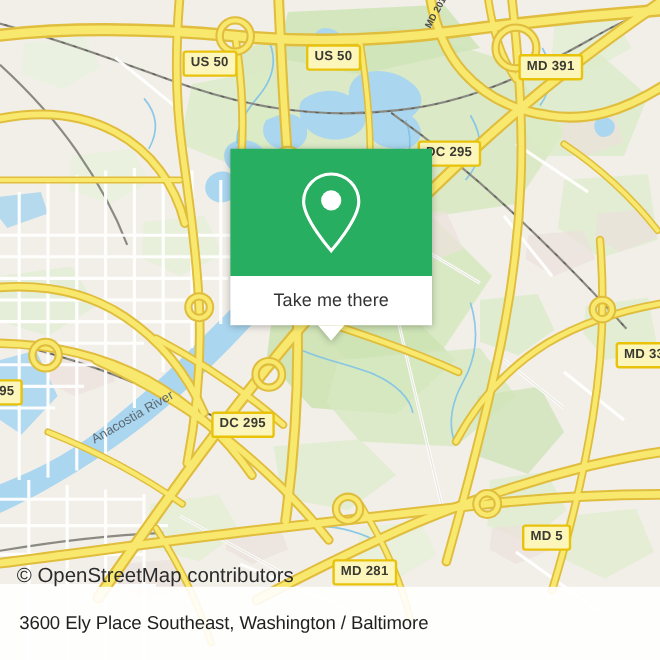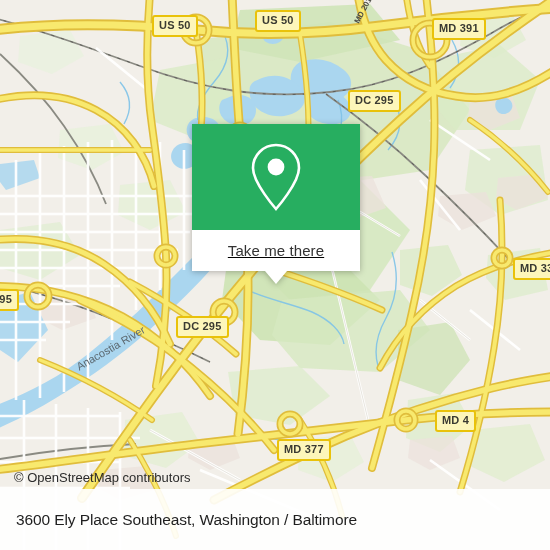--- a/index.html
+++ b/index.html
@@ -21,20 +21,21 @@
     border:2px solid #e9c20a;
     border-radius:3px;
     color:#3a3a32;
     font-weight:bold;
     font-size:11px;
     line-height:1;
     padding:3px 5px 4px 5px;
     letter-spacing:.2px;
     white-space:nowrap;
     font-family:"Liberation Sans","DejaVu Sans",sans-serif;
+    margin-top:27px;
   }
 
   
   .river-label{
     position:absolute;
     color:#5d6a72;
     font-size:11px;
     white-space:nowrap;
     font-family:"Liberation Sans","DejaVu Sans",sans-serif;
   }
@@ -43,21 +44,20 @@
     color:#4b4b45;
     font-size:8px;
     font-weight:bold;
     white-space:nowrap;
   }
 
   
   #callout{
     position:absolute;left:192px;top:124px;width:168px;
     filter:drop-shadow(0 1px 3px rgba(0,0,0,.28));
-    text-decoration:underline;
   }
   #callout-green{
     background:#27ae60;
     height:106px;
     display:flex;align-items:center;justify-content:center;
   }
   #callout-white{
     background:#ffffff;
     height:41px;
     display:flex;align-items:center;justify-content:center;
@@ -71,21 +71,21 @@
     width:0;height:0;
     border-left:11px solid transparent;
     border-right:11px solid transparent;
     border-top:13px solid #ffffff;
   }
   .pin-svg{display:block;}
 
   
   #attribution{
     position:absolute;left:14px;top:470px;
-    font-size:13px;color:#2b2b2b;
+    font-size:17px;color:#2b2b2b;
     white-space:nowrap;
   }
 
   
   #bottombar{
     position:absolute;left:0;top:489px;width:550px;height:61px;
     background:rgba(255,255,255,.90);
     display:flex;align-items:center;
     overflow:hidden;
   }
@@ -350,22 +350,22 @@
   </div>
 
   <div id="shield-layer">
       <div class="shield" style="left: 152px; top: 15px;">US 50</div>
       <div class="shield" style="left: 255px; top: 10px;">US 50</div>
       <div class="shield" style="left: 432px; top: 18px;">MD 391</div>
       <div class="shield" style="left: 348px; top: 90px;">DC 295</div>
       <div class="shield" style="left: 513px; top: 258px;">MD 33</div>
       <div class="shield" style="left: 176px; top: 316px;">DC 295</div>
       <div class="shield" style="left: -14px; top: 289px;">595</div>
-      <div class="shield" style="left: 277px; top: 439px;">MD 377</div>
-      <div class="shield" style="left: 435px; top: 410px;">MD 4</div>
+      <div class="shield" style="left: 277px; top: 439px;">MD 281</div>
+      <div class="shield" style="left: 435px; top: 410px;">MD 5</div>
     </div>
 
   <div id="water-label-layer">
       <div class="river-label" style="left: 72px; top: 342px; transform: rotate(-30deg);">Anacostia River</div>
     </div>
   <div id="rot-label-layer">
       <div class="rot-road-label" style="left: 349px; top: 6px; transform: rotate(-62deg);">MD 201</div>
     </div>
 
   <div id="callout">

